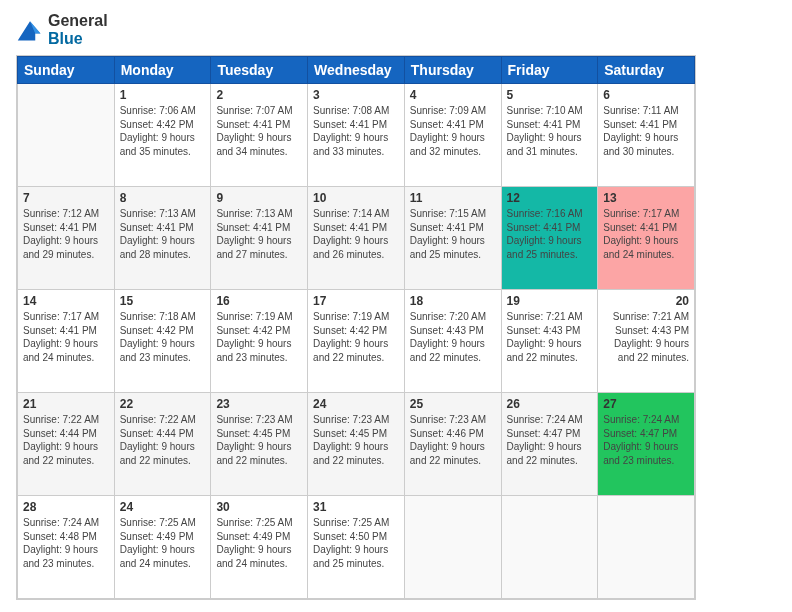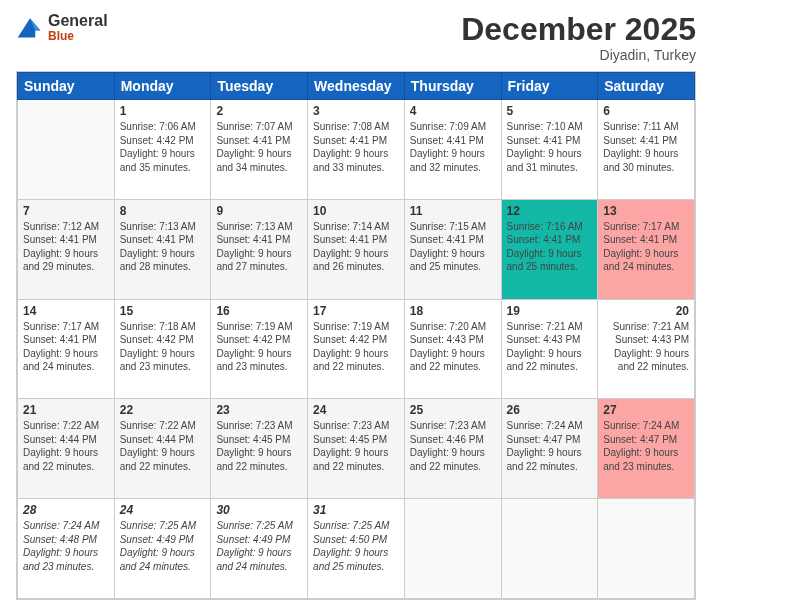--- a/index.html
+++ b/index.html
@@ -96,26 +96,22 @@
 
 <div class="page">
   <div class="header">
     <div class="logo">
       <svg class="logo-icon" viewBox="0 0 32 32" xmlns="http://www.w3.org/2000/svg">
         <polygon points="2,28 16,6 28,20 22,20 22,28" fill="#1565c0"></polygon>
         <polygon points="16,6 28,20 22,20" fill="#42a5f5" opacity="0.7"></polygon>
       </svg>
       <div>
         <div style="font-size:16px; font-weight:bold; color:#333; line-height:1.1;">General</div>
-        <div style="font-size:12px; font-weight:bold; color:#c2410c; line-height:1.1;">Blue</div>
+        <div style="font-size:16px; font-weight:bold; color:#0369a1; line-height:1.1;">Blue</div>
       </div>
-    </div>
-    <div class="title-section">
-      <div class="month-title">December 2025</div>
-      <div class="location">Diyadin, Turkey</div>
     </div>
   </div>
 
   <div class="calendar">
     <table>
       <thead>
         <tr>
         <th>Sunday</th>
             <th>Monday</th>
             <th>Tuesday</th>
@@ -231,26 +227,26 @@
               <div class="day-info">Sunrise: 7:23 AM<br>Sunset: 4:45 PM<br>Daylight: 9 hours and 22 minutes.</div>
             </td>
             <td style="background: rgb(245, 245, 245);">
               <span class="day-number">25</span>
               <div class="day-info">Sunrise: 7:23 AM<br>Sunset: 4:46 PM<br>Daylight: 9 hours and 22 minutes.</div>
             </td>
             <td style="background: rgb(245, 245, 245);">
               <span class="day-number">26</span>
               <div class="day-info">Sunrise: 7:24 AM<br>Sunset: 4:47 PM<br>Daylight: 9 hours and 22 minutes.</div>
             </td>
-            <td style="background: #fca5a5;">
+            <td style="background: #22c55e;">
               <span class="day-number">27</span>
               <div class="day-info">Sunrise: 7:24 AM<br>Sunset: 4:47 PM<br>Daylight: 9 hours and 23 minutes.</div>
             </td>
           </tr>
-          <tr style="background: #a21caf; font-style: italic;">
+          <tr style="background: #a21caf;">
             <td style="background: rgb(255, 255, 255);">
               <span class="day-number">28</span>
               <div class="day-info">Sunrise: 7:24 AM<br>Sunset: 4:48 PM<br>Daylight: 9 hours and 23 minutes.</div>
             </td>
             <td style="background: rgb(255, 255, 255);">
               <span class="day-number">24</span>
               <div class="day-info">Sunrise: 7:25 AM<br>Sunset: 4:49 PM<br>Daylight: 9 hours and 24 minutes.</div>
             </td>
             <td style="background: rgb(255, 255, 255);">
               <span class="day-number">30</span>

